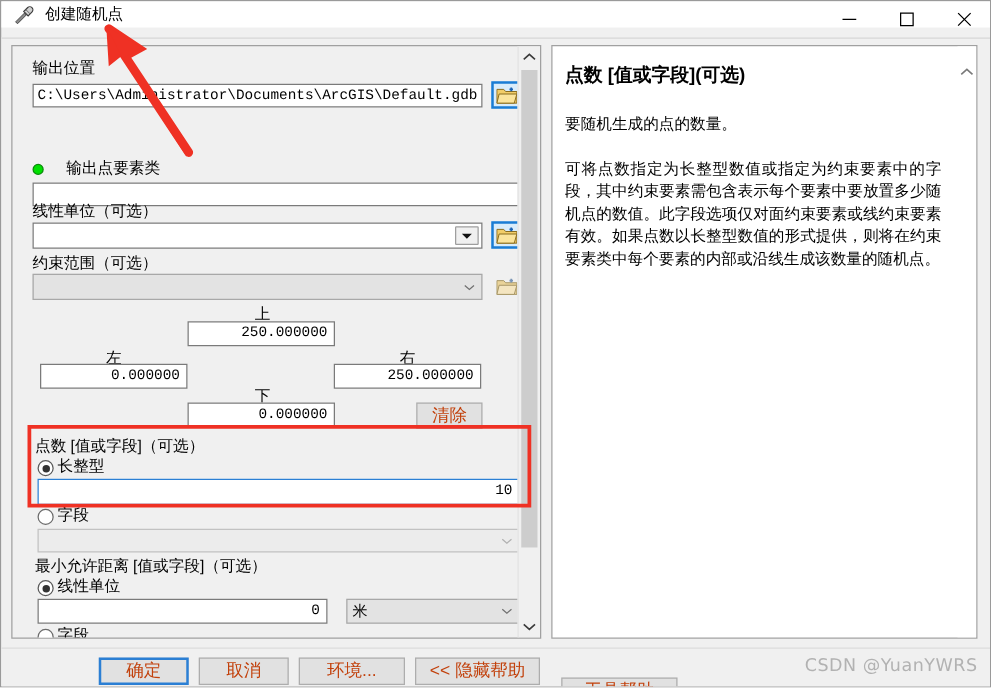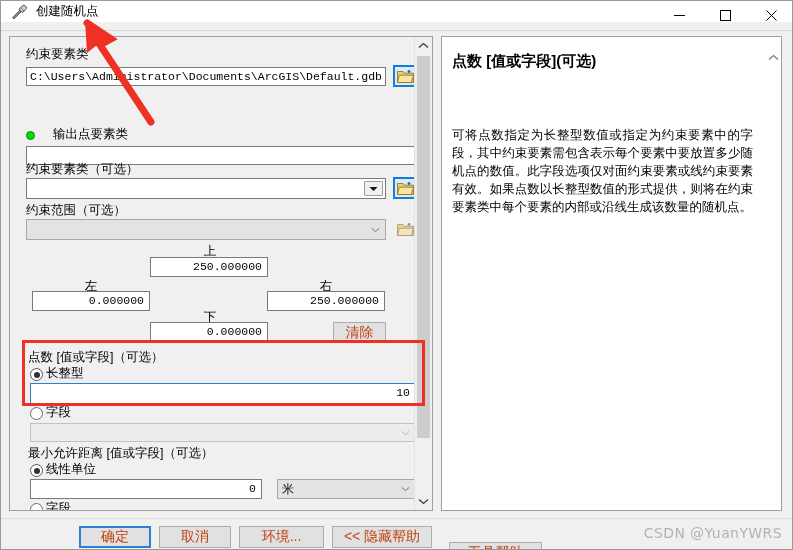--- a/index.html
+++ b/index.html
@@ -360,35 +360,35 @@
       </div>
     </div>
   </div>
 
   <div class="client">
     <div class="splitline"></div>
 
     <div class="param-panel">
       <div class="param-inner">
 
-        <div class="lbl" style="left:16px; top:9px;">约束要素类</div>
+        <div class="lbl" style="left:16px; top:9px;">输出位置</div>
         <div class="tbox" style="left:16px; top:30px; width:360px; height:19px;">C:\Users\Administrator\Documents\ArcGIS\Default.gdb</div>
         <div class="folderbtn sel" style="left:383px; top:28px;">
           <svg width="17" height="15" viewBox="0 0 17 15">
             <path d="M0.5 2.5 L6 2.5 L7.5 4.2 L16.5 4.2 L16.5 13.5 L0.5 13.5 Z" fill="#f2cd68" stroke="#8a6c1e" stroke-width="0.8"></path>
             <path d="M2.3 6.2 L16.5 6.2 L14.4 13.5 L0.5 13.5 Z" fill="#fbe49c" stroke="#8a6c1e" stroke-width="0.8"></path>
             <path d="M12 1 L12 4 M10.6 2.4 L13.4 2.4" stroke="#1b63b5" stroke-width="1.4"></path>
           </svg>
         </div>
 
         <div class="reqdot" style="left:16px; top:94px;"></div>
         <div class="lbl" style="left:29px; top:89px;margin-left:14px;">输出点要素类</div>
         <div class="tbox" style="left:16px; top:109px; width:390px; height:19px;"></div>
 
-        <div class="lbl" style="left:16px; top:124px;">约束要素类（可选）</div>
+        <div class="lbl" style="left:16px; top:124px;">线性单位（可选）</div>
         <div class="combo old" style="left:16px; top:141px; width:360px; height:21px;">
           <span></span>
           <span class="arrow">
             <svg class="chev" viewBox="0 0 9 6">
                 <path d="M0.5 1 L4.5 5 L8.5 1 Z" fill="#111"></path>
               </svg>
           </span>
         </div>
         <div class="folderbtn sel" style="left:383px; top:140px;">
           <svg width="17" height="15" viewBox="0 0 17 15">
@@ -477,20 +477,21 @@
         </div>
       </div>
 
       <div class="redbox" style="left:12px; top:303px; width:403px; height:66px;"></div>
     </div>
 
     <div class="help-panel">
       <div class="help-title">
         <span>点数 </span><span>[值或字段]</span><span class="opt">(可选)</span>
       </div>
+      <div class="help-p" style="top:53px;">要随机生成的点的数量。</div>
       <div class="help-p" style="top:89px;">可将点数指定为长整型数值或指定为约束要素中的字段，其中约束要素需包含表示每个要素中要放置多少随机点的数值。此字段选项仅对面约束要素或线约束要素有效。如果点数以长整型数值的形式提供，则将在约束要素类中每个要素的内部或沿线生成该数量的随机点。</div>
 
       <div class="help-scroll">
         <div class="hs-arrow up">
           <svg width="11" height="7" viewBox="0 0 11 7">
               <path d="M1 5.5 L5.5 1.5 L10 5.5" fill="none" stroke="#7a7a7a" stroke-width="1.3"></path>
             </svg>
         </div>
       </div>
     </div>

